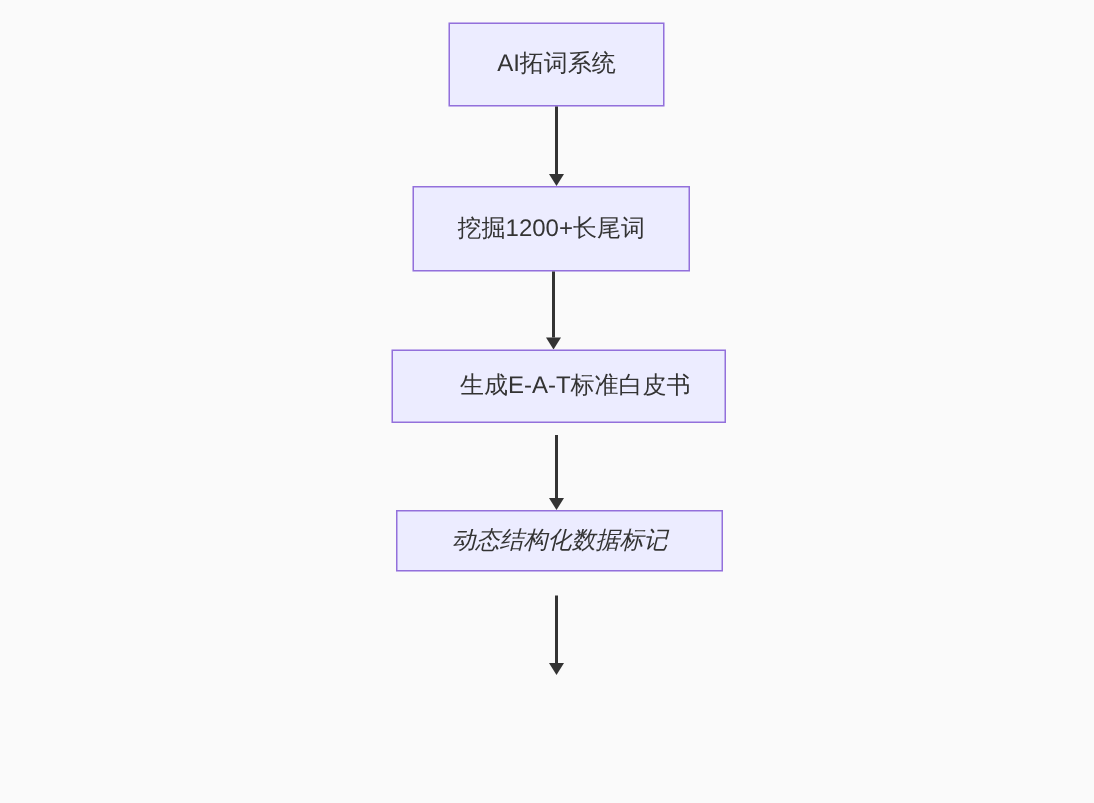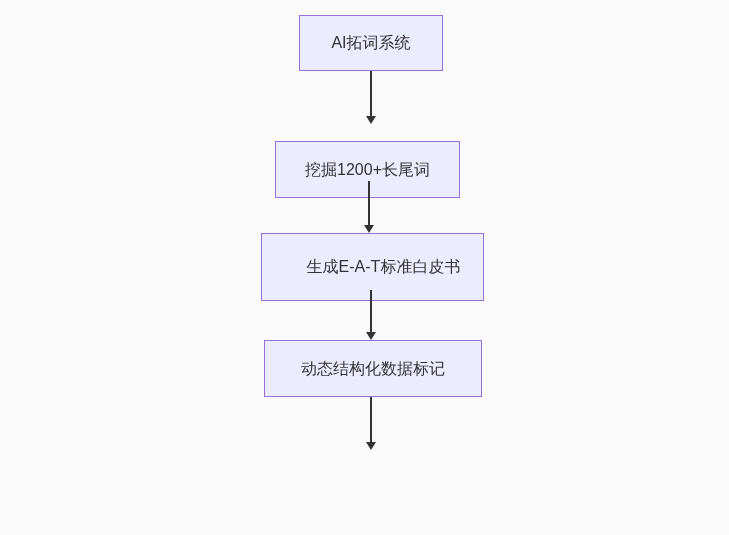--- a/index.html
+++ b/index.html
@@ -50,23 +50,23 @@
   }
   .arrow-head {
     width: 0;
     height: 0;
     border-left: 5px solid transparent;
     border-right: 5px solid transparent;
     border-top: 8px solid var(--edge);
   }
   
   #node-1 { left: 299px; top: 15px;  width: 144px; height: 56px; }
-  #node-2 { left: 275px; top: 141px; width: 185px; height: 57px; }
-  #node-3 { left: 261px; top: 233px; width: 223px; height: 68px; padding-left: 22px; }
-  #node-4 { left: 264px; top: 340px; width: 218px; height: 57px; }
+  #node-2 { left: 275px; top: 124px; width: 185px; height: 57px; }
+  #node-3 { left: 261px; top: 233px; width: 223px; height: 49px; padding-left: 22px; }
+  #node-4 { left: 264px; top: 340px; width: 218px; height: 41px; font-style: italic; }
   #node-5 { left: 254px; top: 450px; width: 235px; height: 57px; }
   
   #arrow-1 { left: 371px; top: 71px;  height: 53px; }
   #arrow-2 { left: 369px; top: 181px; height: 52px; }
   #arrow-3 { left: 371px; top: 290px; height: 50px; }
   #arrow-4 { left: 371px; top: 397px; height: 53px; }
 </style>
 </head>
 <body>
 

